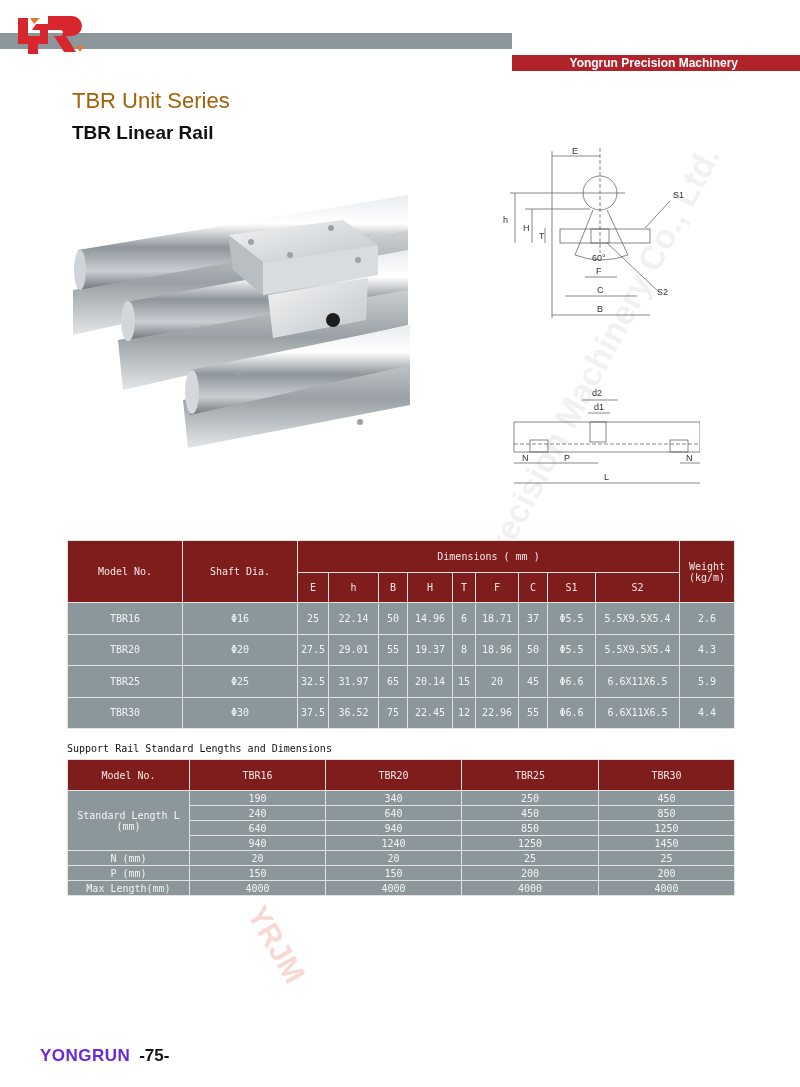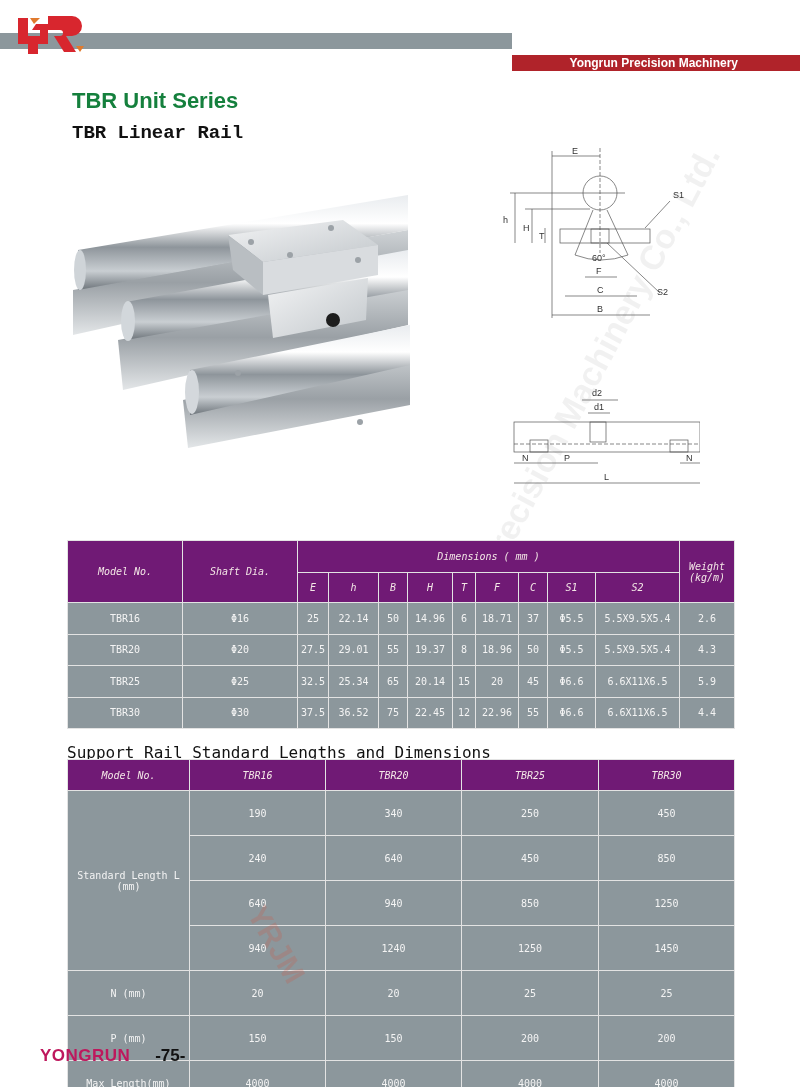--- a/index.html
+++ b/index.html
@@ -5,48 +5,48 @@
   * { box-sizing: border-box; margin: 0; padding: 0; }
   html, body { width: 800px; height: 1087px; background: #ffffff; overflow: hidden; }
   body { position: relative; font-family: "DejaVu Sans", sans-serif; color: #222; }
 
   
   .top-band { position: absolute; left: 0; top: 33px; width: 512px; height: 16px; background: #8c979c; }
   .top-red { position: absolute; left: 512px; top: 23px; width: 288px; height: 16px; background: #b0232a; margin-top: 32px; }
   .top-red span { position: absolute; right: 62px; top: 0; line-height: 16px; font-family: "Liberation Sans", sans-serif; font-weight: bold; font-size: 12px; color: #fff; }
   .logo { position: absolute; left: 12px; top: 12px; width: 78px; height: 44px; }
 
-  .title-1 { position: absolute; left: 72px; top: 88px; font-family: "Liberation Sans", sans-serif; font-weight: bold; font-size: 22px; color: #15803d; }
-  .title-2 { position: absolute; left: 72px; top: 122px; font-family: Liberation Mono, monospace; font-weight: bold; font-size: 19px; color: #111; }
+  .title-1 { position: absolute; left: 72px; top: 88px; font-family: "Liberation Sans", sans-serif; font-weight: normal; font-size: 22px; color: #a16207; }
+  .title-2 { position: absolute; left: 72px; top: 122px; font-family: Liberation Sans, sans-serif; font-weight: bold; font-size: 19px; color: #111; }
 
   .product-photo { position: absolute; left: 68px; top: 190px; width: 342px; height: 258px; }
   .diagram-1 { position: absolute; left: 495px; top: 143px; width: 225px; height: 185px; }
   .diagram-2 { position: absolute; left: 500px; top: 378px; width: 200px; height: 115px; }
 
   .watermark { position: absolute; font-family: "Liberation Sans", sans-serif; font-weight: bold; color: rgba(180,180,180,0.18); transform-origin: left top; white-space: nowrap; pointer-events: none; }
 
   table { position: absolute; border-collapse: collapse; font-family: "DejaVu Sans Mono", monospace; font-size: 10px; table-layout: fixed; }
   td, th { text-align: center; vertical-align: middle; border: 1px solid #e3e3e3; font-weight: normal; }
-  th { background: #701a75; color: #f3e6e6; font-style: italic; }
+  th { background: #7f1d1d; color: #f3e6e6; }
   td { background: #8c979c; color: #f4f4f4; }
 
   .t1 { left: 67px; top: 540px; width: 667px; }
   .t1 th.h1 { height: 32px; }
   .t1 th.h2 { height: 30px; }
   .t1 td { height: 31.5px; }
 
-  .caption { position: absolute; left: 67px; top: 743px; font-family: "DejaVu Sans Mono", monospace; font-size: 16px; color: #111; }
+  .caption { position: absolute; left: 67px; top: 743px; font-family: "DejaVu Sans Mono", monospace; font-size: 10px; color: #111; }
 
   .t2 { left: 67px; top: 759px; width: 667px; }
   .t2 th { height: 31px; }
-  .t2 td { height: 45px; }
+  .t2 td { height: 15px; }
 
   .footer { position: absolute; left: 40px; top: 1046px; font-family: "Liberation Sans", sans-serif; font-weight: bold; font-size: 17px; }
-  .footer .brand { color: #be185d; letter-spacing: 0.5px; }
-  .footer .page { color: #111; margin-left: 20px; }
+  .footer .brand { color: #6d28d9; letter-spacing: 0.5px; }
+  .footer .page { color: #111; margin-left: 4px; }
 </style>
 </head>
 <body>
 
 <div class="top-band"></div>
 <div class="top-red">
   <span>Yongrun Precision Machinery</span>
 </div>
 <svg class="logo" viewBox="0 0 78 44">
   <path d="M6 6 h10 v18 h12 v-6 h-8 l4-6 h12 v20 h-10 v10 h-10 v-10 h-10 z" fill="#d8262e"></path>
@@ -218,21 +218,21 @@
     <td>18.96</td>
     <td>50</td>
     <td>Φ5.5</td>
     <td>5.5X9.5X5.4</td>
     <td>4.3</td>
   </tr>
   <tr>
     <td>TBR25</td>
     <td>Φ25</td>
     <td>32.5</td>
-    <td>25.34</td>
+    <td>31.97</td>
     <td>65</td>
     <td>20.14</td>
     <td>15</td>
     <td>20</td>
     <td>45</td>
     <td>Φ6.6</td>
     <td>6.6X11X6.5</td>
     <td>5.9</td>
   </tr>
   <tr>

